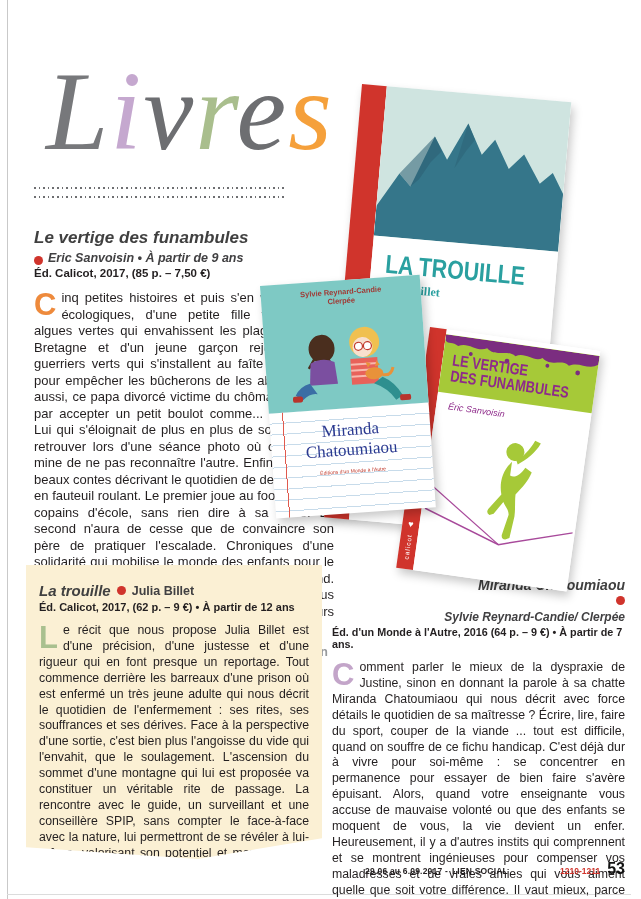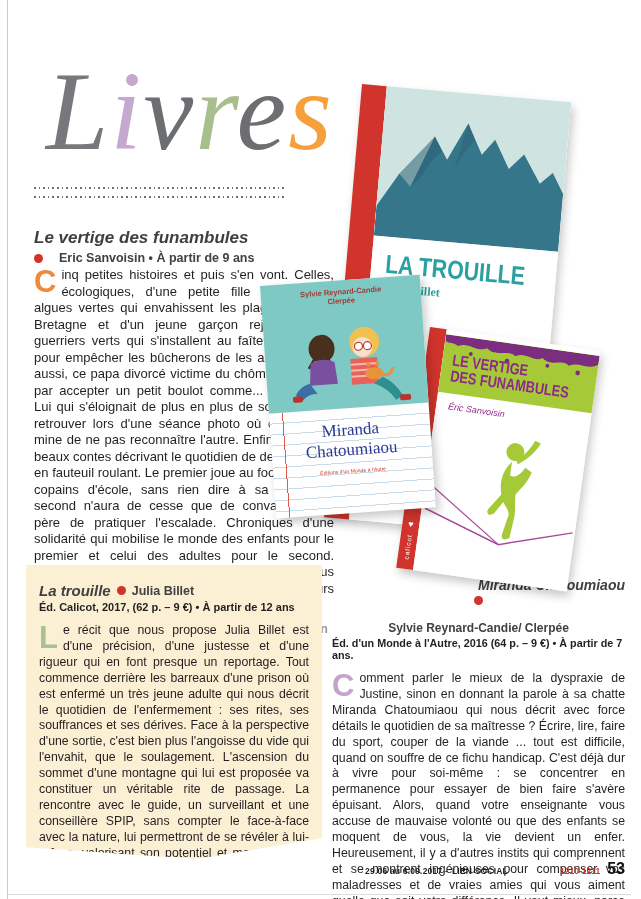--- a/index.html
+++ b/index.html
@@ -11,21 +11,21 @@
   .edge-bottom { position:absolute; left:7px; bottom:4px; right:10px; height:1px; background:#dcdcdc; }
 
   
   .masthead { position:absolute; left:46px; top:55px; font-family:"Liberation Serif", serif; font-style:italic; font-weight:400; font-size:112px; line-height:1; letter-spacing:2px; }
   .dot-rule { position:absolute; left:34px; width:250px; height:2px;
     background:repeating-linear-gradient(90deg,#6d6e71 0 1.6px, transparent 1.6px 4.6px); }
   .dot-rule.r1 { top:187px; } .dot-rule.r2 { top:196px; }
 
   
   .a-title { font-style:italic; font-weight:bold; color:#404040; }
-  .meta { display:flex; align-items:center; gap:16px; font-weight:bold; color:#414042; }
+  .meta { display:flex; align-items:flex-end; gap:5px; font-weight:bold; color:#414042;font-style:italic; }
   .bullet { width:9px; height:9px; border-radius:50%; background:#d0342c; flex:0 0 auto; display:inline-block; }
   .edition { font-weight:bold; color:#231f20; }
   .body-copy { text-align:justify; color:#231f20; hyphens:auto; }
   .dropcap { float:left; font-weight:bold; font-size:31px; line-height:26px; padding:2px 5px 0 0; }
   .sig { color:#97999c; font-weight:bold; text-align:right; }
 
   
   #article-1 { position:absolute; left:34px; top:228px; width:300px; }
   #article-1 .a-title { font-size:17px; margin-bottom:3px; }
   #article-1 .meta { font-size:12.5px; margin-bottom:2px; }
@@ -105,20 +105,21 @@
   <h1 class="masthead"><span style="color: rgb(119, 120, 123);">L</span><span style="color: rgb(197, 168, 207);">i</span><span style="color: rgb(109, 110, 113);">v</span><span style="color: rgb(169, 190, 141);">r</span><span style="color: rgb(109, 110, 113);">e</span><span style="color: rgb(245, 160, 59);">s</span></h1>
   <div class="dot-rule r1"></div>
   <div class="dot-rule r2"></div>
 
   <section id="article-1">
     <h2 class="a-title">Le vertige des funambules</h2>
     <div class="meta">
       <span class="bullet"></span>
       <span>Eric Sanvoisin • À partir de 9 ans</span>
     </div>
+    <div class="edition">Éd. Calicot, 2017, (85 p. – 7,50 €)</div>
     <p class="body-copy"><span class="dropcap" style="color: rgb(238, 138, 60);">C</span><span>inq petites histoires et puis s'en vont. Celles, écologiques, d'une petite fille victime des algues vertes qui envahissent les plages du nord Bretagne et d'un jeune garçon rejoignant les guerriers verts qui s'installent au faîte des arbres pour empêcher les bûcherons de les abattre. Mais aussi, ce papa divorcé victime du chômage qui finit par accepter un petit boulot comme... Père Noël. Lui qui s'éloignait de plus en plus de son fils va le retrouver lors d'une séance photo où chacun fait mine de ne pas reconnaître l'autre. Enfin, ces deux beaux contes décrivant le quotidien de deux enfants en fauteuil roulant. Le premier joue au foot avec ses copains d'école, sans rien dire à sa mère. Le second n'aura de cesse que de convaincre son père de pratiquer l'escalade. Chroniques d'une solidarité qui mobilise le monde des enfants pour le premier et celui des adultes pour le second. Humour, tendresse et émotion sont au rendez-vous d'un livre destiné aux plus jeunes, mais que leurs parents ne dédaigneront pas lire, eux aussi.</span></p>
     <div class="sig">Jacques Trémintin</div>
   </section>
 
   <div class="book" id="book-trouille">
     <div class="spine">
       <span class="spine-heart">♥</span>
       <span class="spine-text">calicot</span>
     </div>
     <div class="cover">

